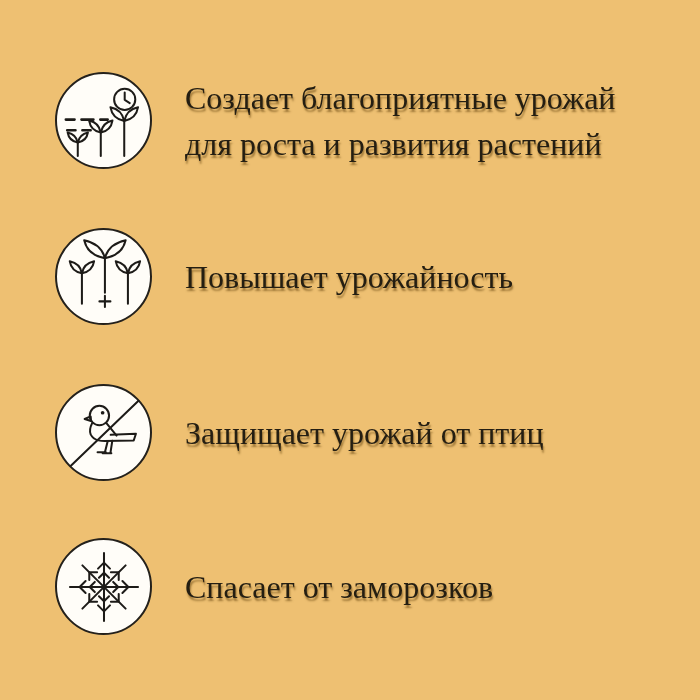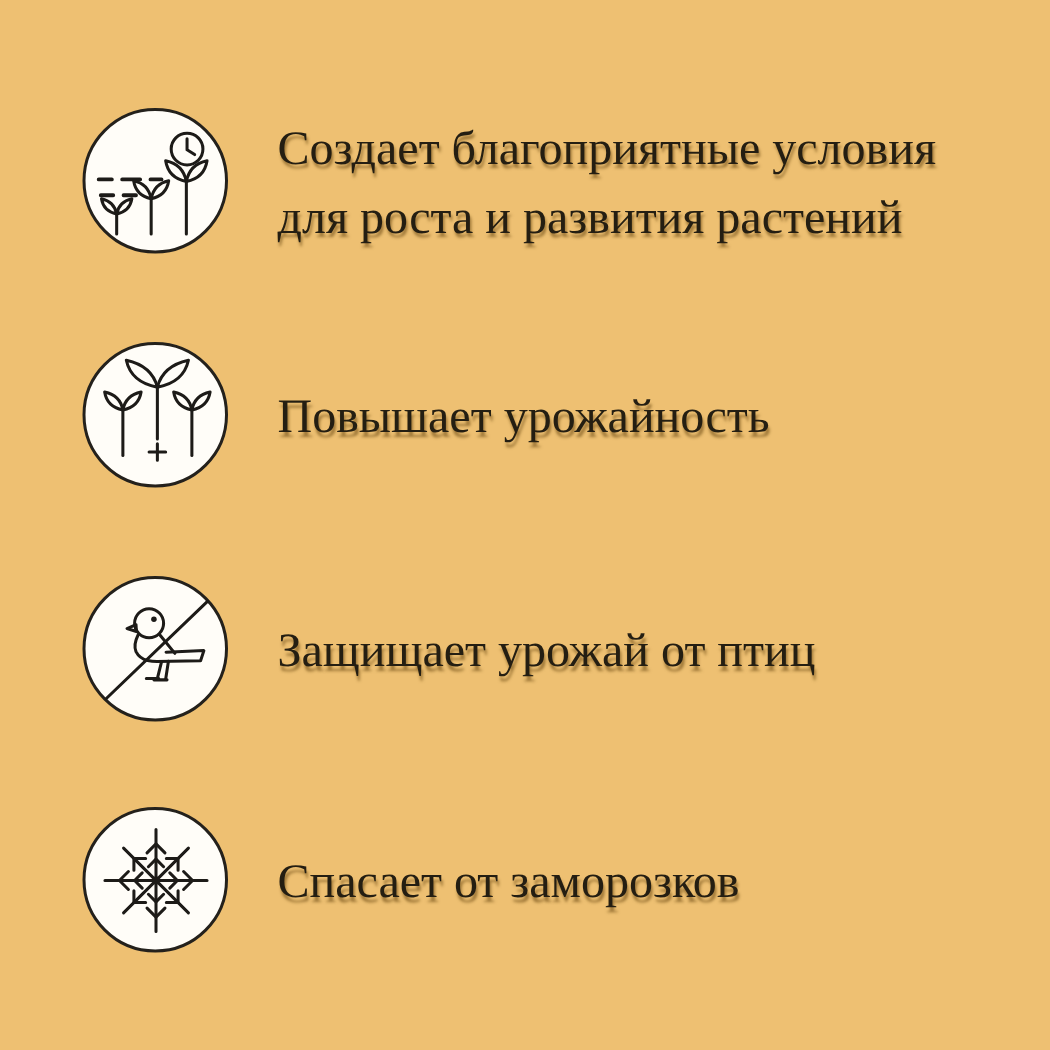--- a/index.html
+++ b/index.html
@@ -67,21 +67,21 @@
 
         <path class="ic" d="M46.5 62.5 V88"></path>
         <path class="ic leaf" d="M46.5 62.5 Q35.5 60.3 33.8 49.5 Q44.3 51.7 46.5 62.5 Z"></path>
         <path class="ic leaf" d="M46.5 62.5 Q57.5 60.3 59.2 49.5 Q48.7 51.7 46.5 62.5 Z"></path>
 
         <path class="ic" d="M21.5 73.5 V88"></path>
         <path class="ic leaf" d="M21.5 73.5 Q12 71.6 10.5 62.5 Q19.6 64.5 21.5 73.5 Z"></path>
         <path class="ic leaf" d="M21.5 73.5 Q31 71.6 32.5 62.5 Q23.4 64.5 21.5 73.5 Z"></path>
       </svg>
     </div>
-    <div class="feature-label">Создает благоприятные условия
+    <div class="feature-label">Создает благоприятные урожай
 для роста и развития растений</div>
   </div>
 
   <div class="feature-row row-1">
     <div class="badge">
       <svg viewBox="0 0 100 100">
 
         <path class="ic" d="M51 29.5 V67"></path>
         <path class="ic leaf" d="M51 29.5 Q32 26 28.5 10 Q47 14 51 29.5 Z"></path>
         <path class="ic leaf" d="M51 29.5 Q70 26 73.5 10 Q55 14 51 29.5 Z"></path>

